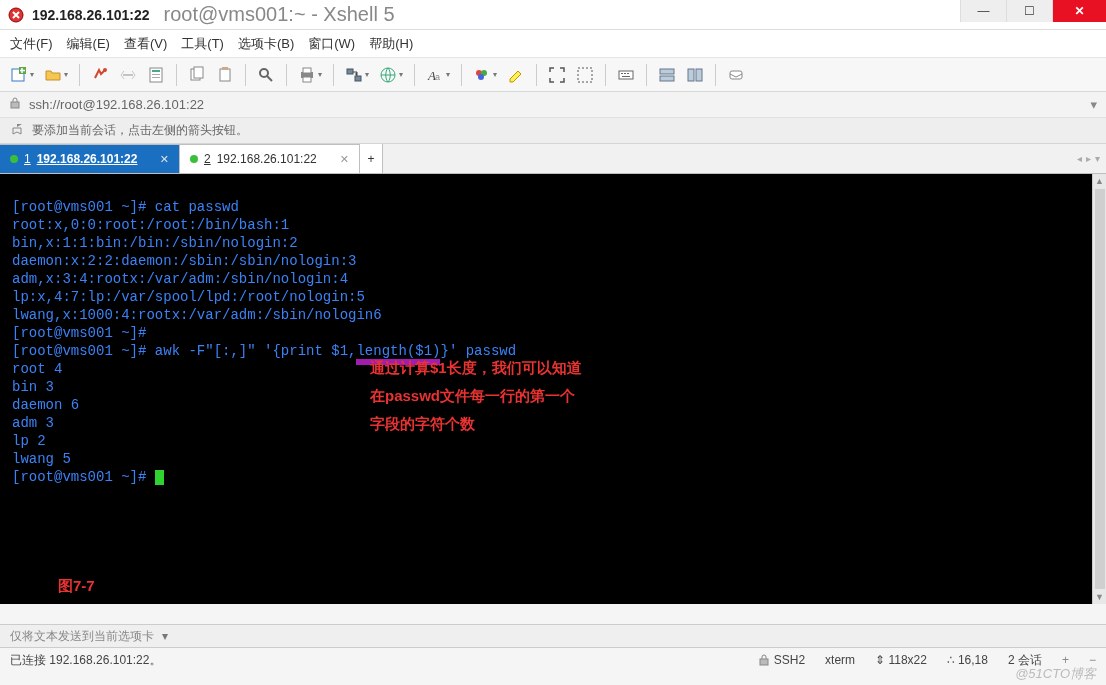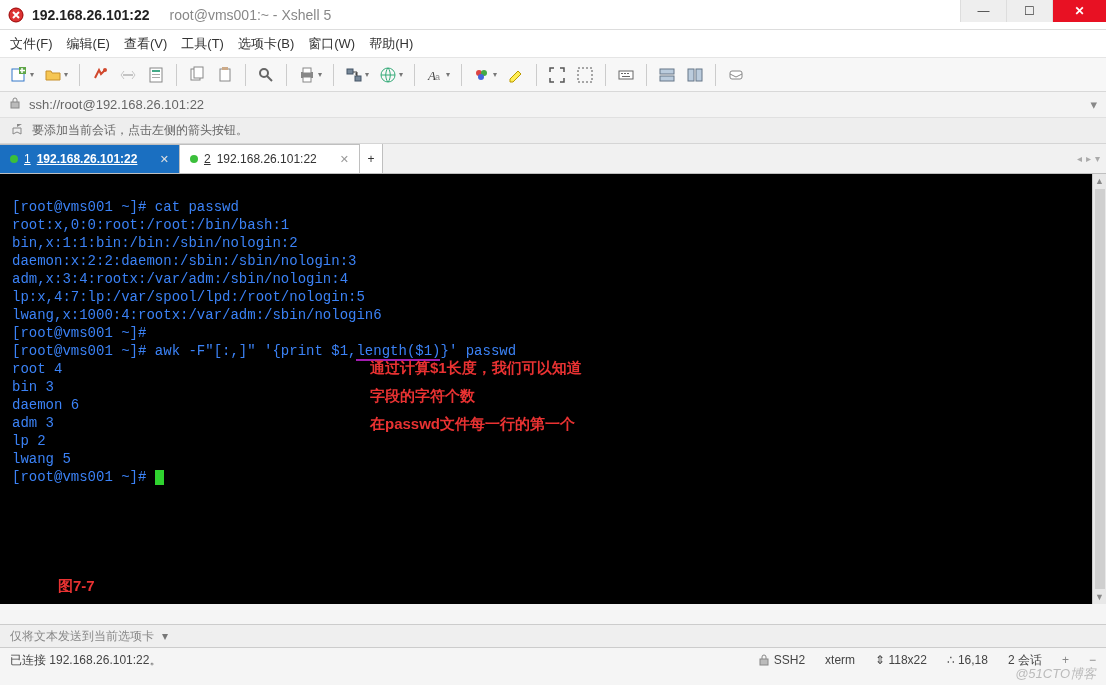--- a/index.html
+++ b/index.html
@@ -22,21 +22,21 @@
       align-items: center;
       padding: 0 0 0 8px;
       position: relative;
     }
     .titlebar .app-icon {
       width: 16px; height: 16px;
       margin-right: 8px;
       display: inline-flex; align-items: center; justify-content: center;
     }
     .titlebar .title-main { font-weight: bold; font-size: 14px; color: #222; }
-    .titlebar .title-sub { font-size: 14px; color: #888; margin-left: 20px; }
+    .titlebar .title-sub { font-size: 20px; color: #888; margin-left: 14px; }
     .win-controls { position: absolute; right: 0; top: 0; display: flex; }
     .win-btn { width: 46px; height: 22px; display: flex; align-items: center; justify-content: center; font-size: 12px; color: #444; background: #eee; border-left: 1px solid #ddd; }
     .win-btn.close { background: #e81123; color: #fff; width: 54px; font-weight: bold; }
     
     .menubar {
       height: 28px; background: #fff; display: flex; align-items: center;
       padding: 0 10px; gap: 14px; border-bottom: 1px solid #e5e5e5;
       font-size: 13px; color: #333;
     }
     .menubar span { cursor: default; }
@@ -95,21 +95,21 @@
       display: flex;
     }
     .terminal {
       flex: 1;
       font-family: Liberation Mono, monospace;
       font-size: 14px; line-height: 18px;
       color: #3b82f6; padding: 24px 12px;
       white-space: pre; overflow: hidden;
       position: relative;
     }
-    .term-underline { border-bottom: 2px solid #a21caf; }
+    .term-underline { border-bottom: 6px solid #a21caf; }
     .annot-box {
       position: absolute; left: 370px; top: 180px;
       color: #e93232; font-size: 15px; font-weight: bold;
       line-height: 28px; font-family: "Microsoft YaHei", sans-serif;
       white-space: normal;
     }
     .fig-label {
       position: absolute; left: 12px; bottom: 8px;
       color: #e93232; font-size: 15px; font-weight: bold;
       font-family: "Microsoft YaHei", sans-serif;
@@ -368,22 +368,22 @@
 [root@vms001 ~]# awk -F"[:,]" '{print $1,<span class="term-underline">length($1)</span>}' passwd
 root 4
 bin 3
 daemon 6
 adm 3
 lp 2
 lwang 5
 [root@vms001 ~]# <span class="cursor-block"></span></div>
   <div class="annot-box">
     <div>通过计算$1长度，我们可以知道</div>
+    <div>在passwd文件每一行的第一个</div>
     <div>字段的字符个数</div>
-    <div>在passwd文件每一行的第一个</div>
   </div>
   <div class="fig-label">图7-7</div>
   <div class="terminal-scrollbar">
     <div class="arrow">▲</div>
     <div class="thumb"></div>
     <div class="arrow">▼</div>
   </div>
 </div>
 
 <div class="sendbar">

